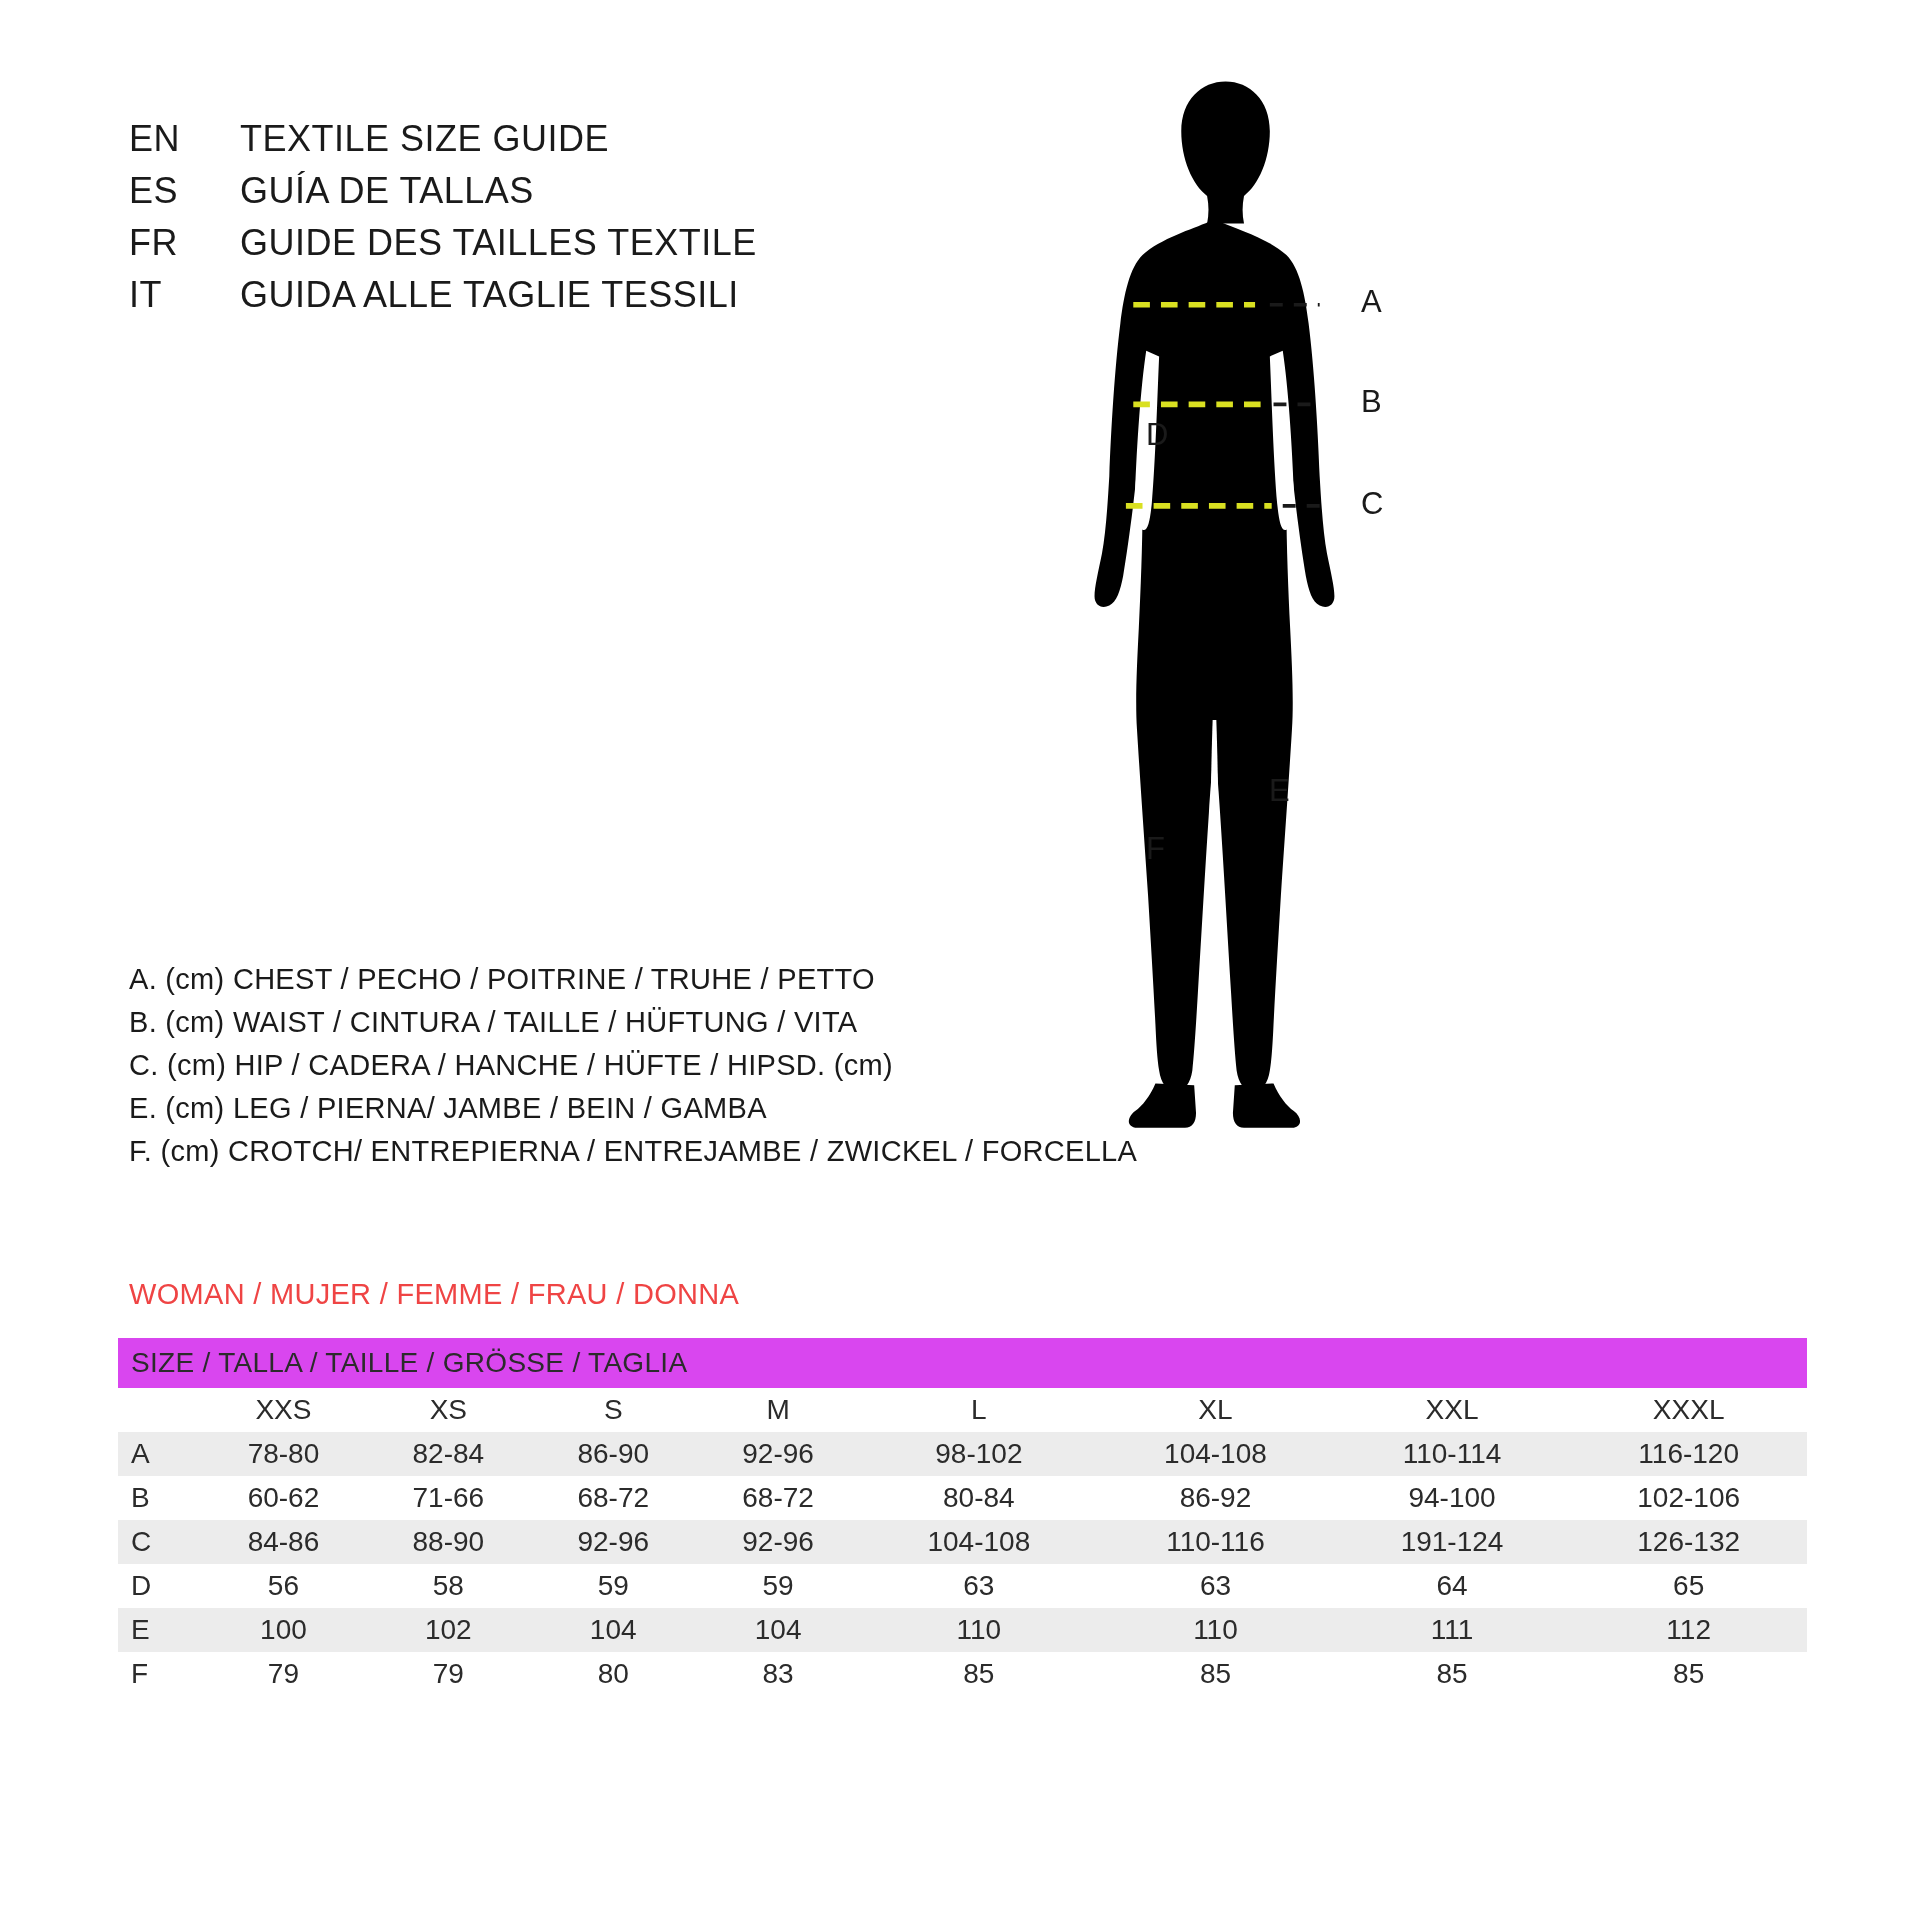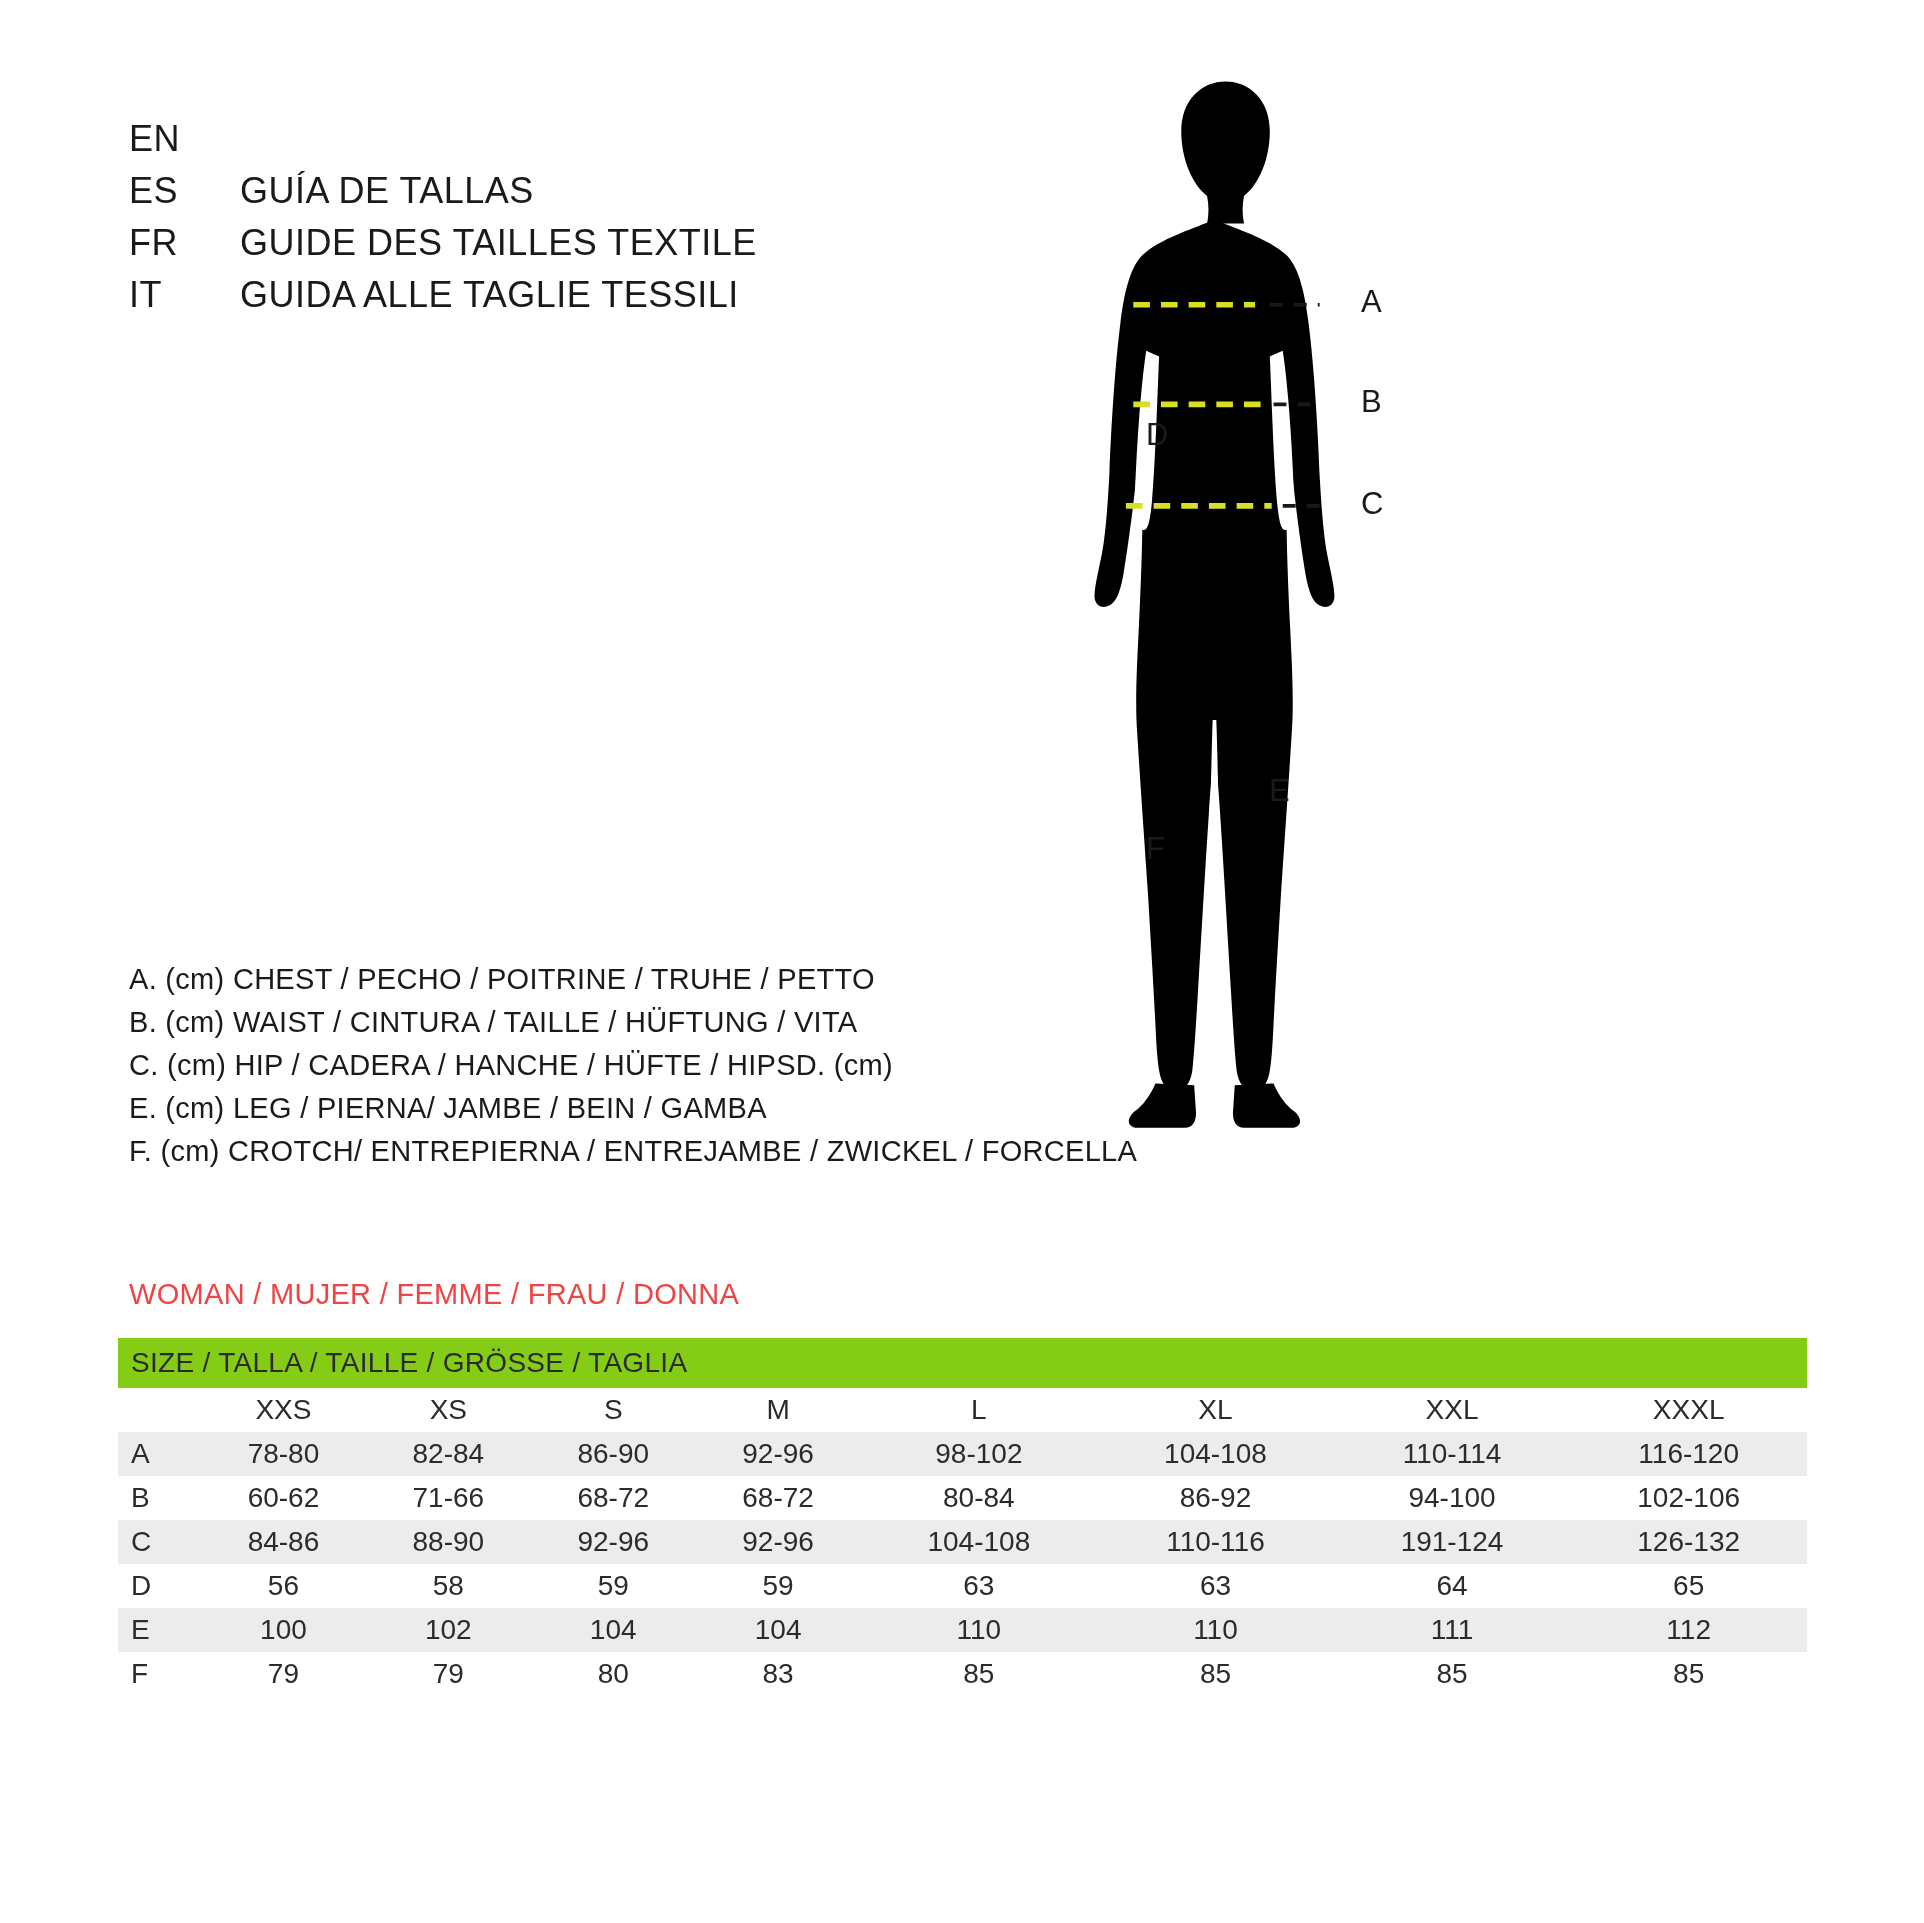--- a/index.html
+++ b/index.html
@@ -82,21 +82,21 @@
     font-size: 28px;
     color: #2b2b2b;
     padding: 0;
     height: 44px;
     text-align: center;
     vertical-align: middle;
   }
   .tbl-caption-cell {
     text-align: left !important;
     padding-left: 13px !important;
-    background: #84cc16;
+    background: #d946ef;
     font-size: 28px;
     height: 50px !important;
     letter-spacing: 0.3px;
   }
   .row-shaded td { background: #ececec; }
   .rowlabel {
     width: 83px;
     text-align: left !important;
     padding-left: 13px !important;
   }
@@ -119,20 +119,21 @@
   }
 </style>
 </head>
 <body>
 
 <div id="page">
 
   <div id="titles">
     <div class="title-row">
       <div class="title-lang">EN</div>
+      <div class="title-text">TEXTILE SIZE GUIDE</div>
     </div>
     <div class="title-row">
       <div class="title-lang">ES</div>
       <div class="title-text">GUÍA DE TALLAS</div>
     </div>
     <div class="title-row">
       <div class="title-lang">FR</div>
       <div class="title-text">GUIDE DES TAILLES TEXTILE</div>
     </div>
     <div class="title-row">

